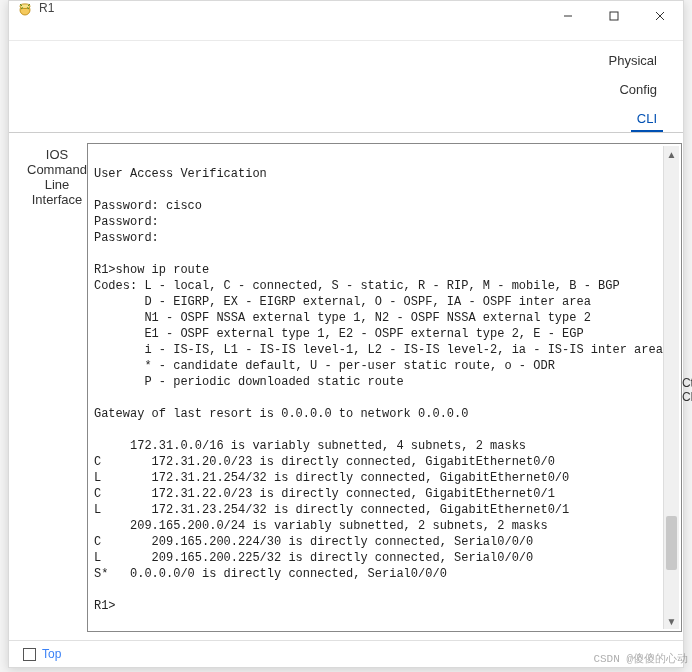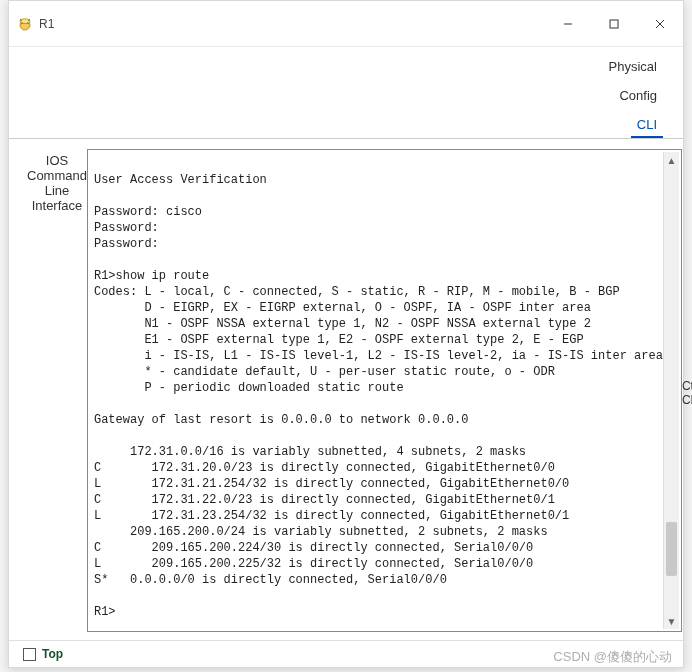--- a/index.html
+++ b/index.html
@@ -17,23 +17,22 @@
     left: 8px; top: 0;
     width: 676px;
     height: 668px;
     background: #fff;
     border: 1px solid #d9d9d9;
     box-shadow: 0 2px 10px rgba(0,0,0,0.15);
     display: flex;
     flex-direction: column;
   }
   .titlebar {
-    height: 46px;
+    height: 40px;
     display: flex;
-    align-items: center;
     padding: 0 0 0 8px;
     background: #fff;
     border-bottom: 1px solid #eaeaea;
     font-size: 12px;
     color: #444;
   }
   .titlebar-icon {
     width: 16px; height: 16px;
     margin-right: 6px;
     position: relative;
@@ -139,35 +138,34 @@
     justify-content:center;
     cursor:pointer;
     margin-left:2px;
   }
   .footer {
     border-top:1px solid #e0e0e0;
     padding: 6px 14px;
     display:flex;
     align-items:center;
     font-size:12px;
-    color:#14532d;
-    font-weight:bold;
+    color:#3b82f6;
   }
   .checkbox {
     width:13px; height:13px;
     border:1px solid #555;
     margin-right:6px;
     background:#fff;
   }
   .watermark {
     position:absolute;
-    right:20px; bottom:6px;
-    font-size:13px;
+    right:4px; bottom:6px;
+    font-size:11px;
     color:rgba(120,120,120,0.6);
-    font-family: Liberation Sans, sans-serif;
+    font-family: Liberation Mono, monospace;
     pointer-events: none;
   }
 </style>
 </head>
 <body>
 
 <div class="window">
 
   <div class="titlebar">
     <span class="titlebar-icon">

